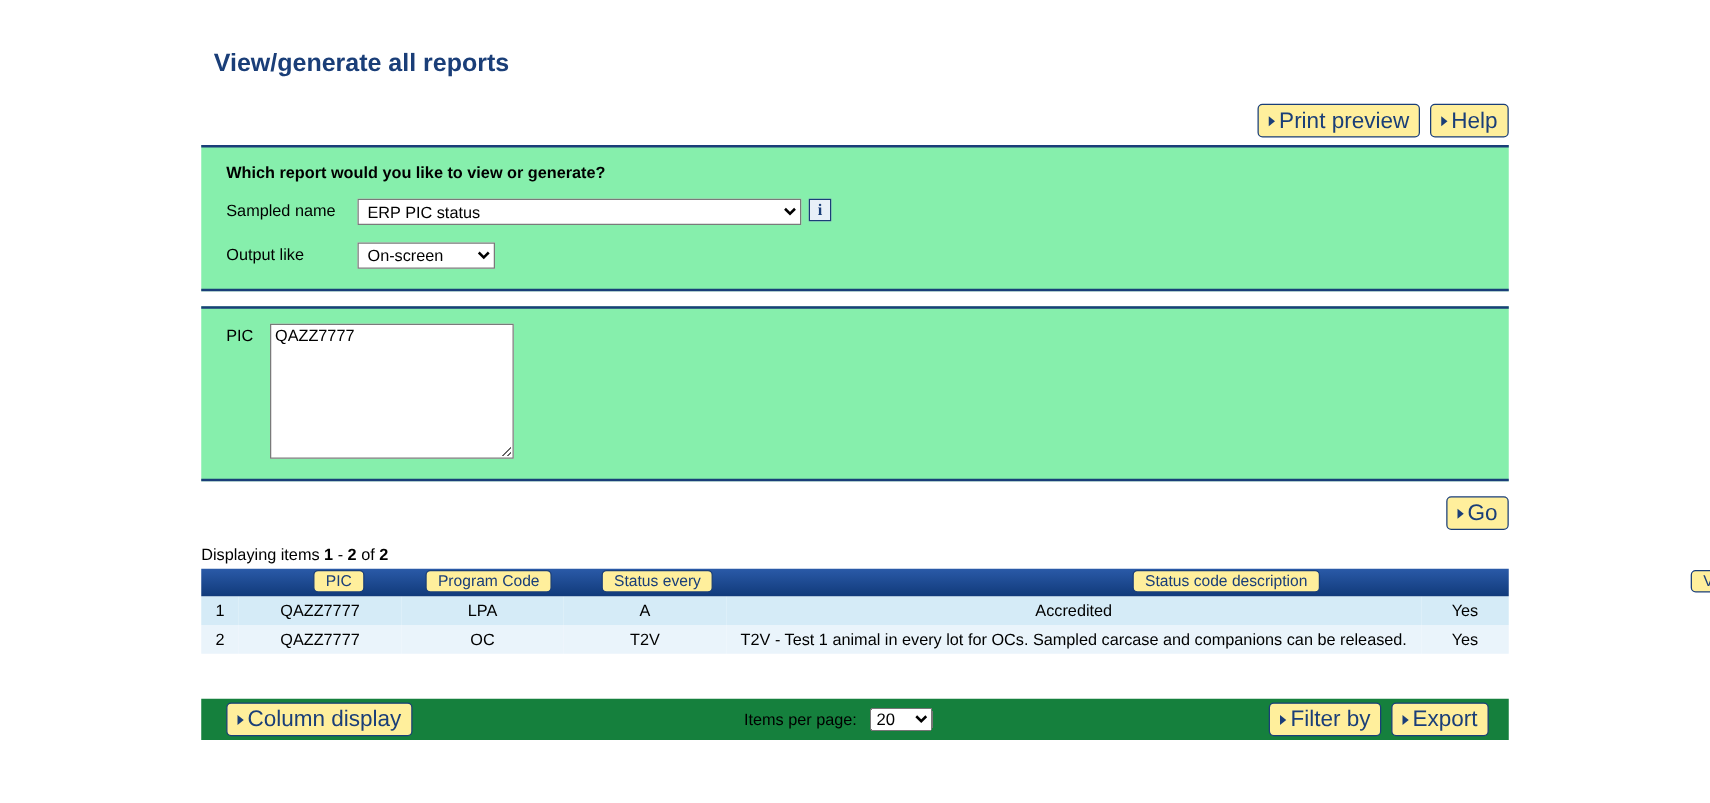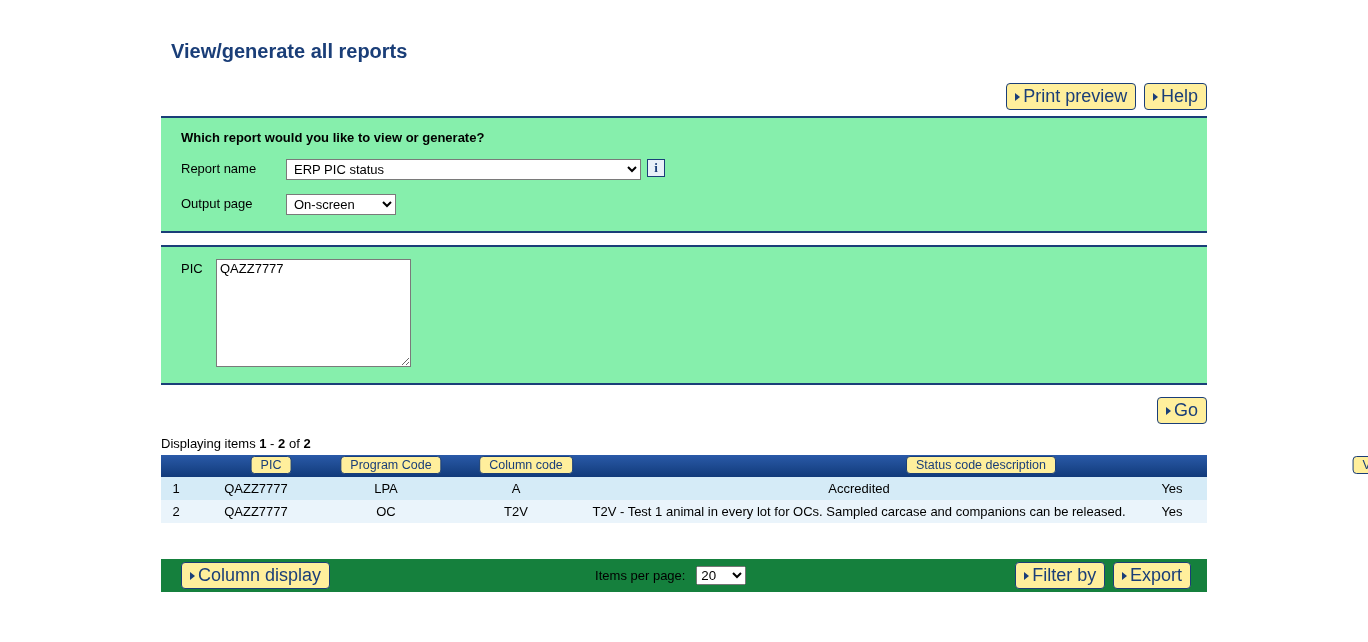--- a/index.html
+++ b/index.html
@@ -178,29 +178,29 @@
     </span>
     <span class="btn-yellow">
       <span class="tri"></span><span>Help</span>
     </span>
   </div>
 
   <div class="panel">
     <div class="question">Which report would you like to view or generate?</div>
 
     <div class="form-row">
-      <label>Report name</label>
+      <label>Sampled name</label>
       <select class="report-select">
         <option>ERP PIC status</option>
       </select>
       <span class="info-box">i</span>
     </div>
 
     <div class="form-row" style="margin-bottom:4px;">
-      <label>Output page</label>
+      <label>Output like</label>
       <select class="output-select">
         <option>On-screen</option>
       </select>
     </div>
   </div>
 
   <div class="panel">
     <div class="form-row" style="margin-bottom:4px;">
       <label style="width:35px;">PIC</label>
       <textarea class="pic-textarea" style="">QAZZ7777</textarea>
@@ -214,21 +214,21 @@
   </div>
 
   <div class="results-area">
     <div class="display-count">
       <span>Displaying items </span><b>1</b><span> - </span><b>2</b><span> of </span><b>2</b>
     </div>
 
     <div class="results-header-bar">
       <span class="col-head" style="left:110px;">PIC</span>
       <span class="col-head" style="left:230px;">Program Code</span>
-      <span class="col-head" style="left:365px;">Column code</span>
+      <span class="col-head" style="left:365px;">Status every</span>
       <span class="col-head" style="left:820px;">Status code description</span>
       <span class="col-head" style="left:1215px;">Valid</span>
     </div>
 
     <table class="results">
       <tbody>
           <tr class="odd">
         <td class="col-idx">1</td>
         <td class="col-pic">QAZZ7777</td>
         <td class="col-prog">LPA</td>

